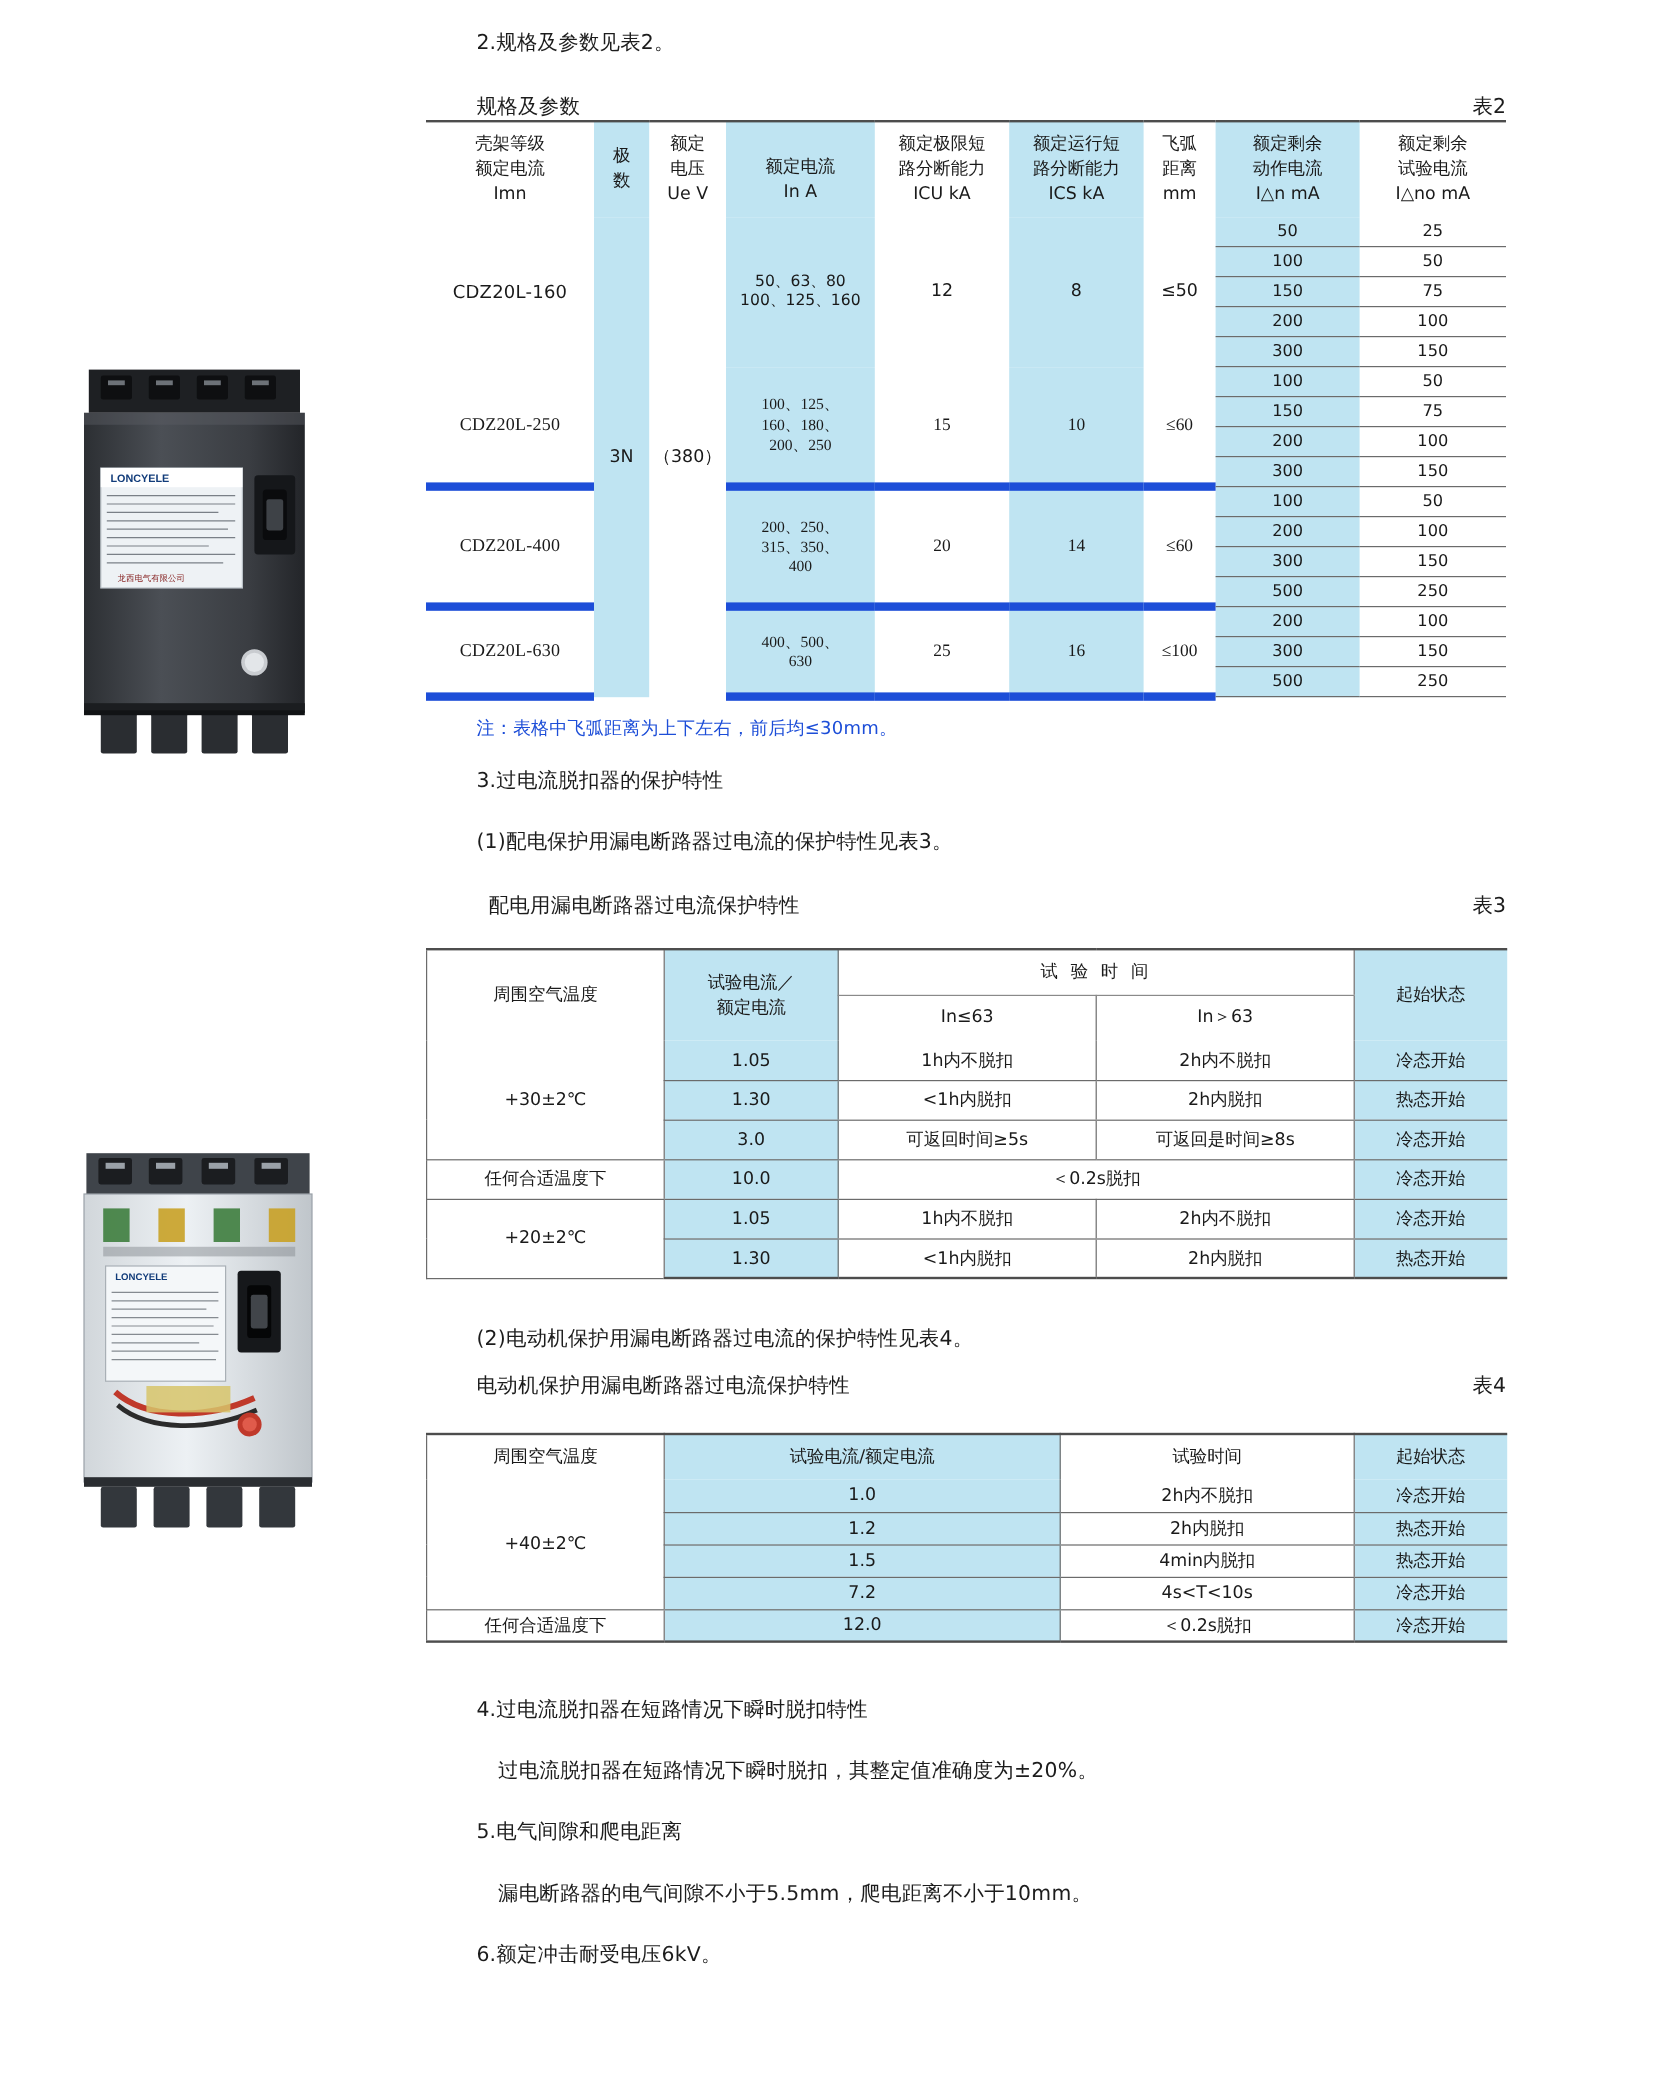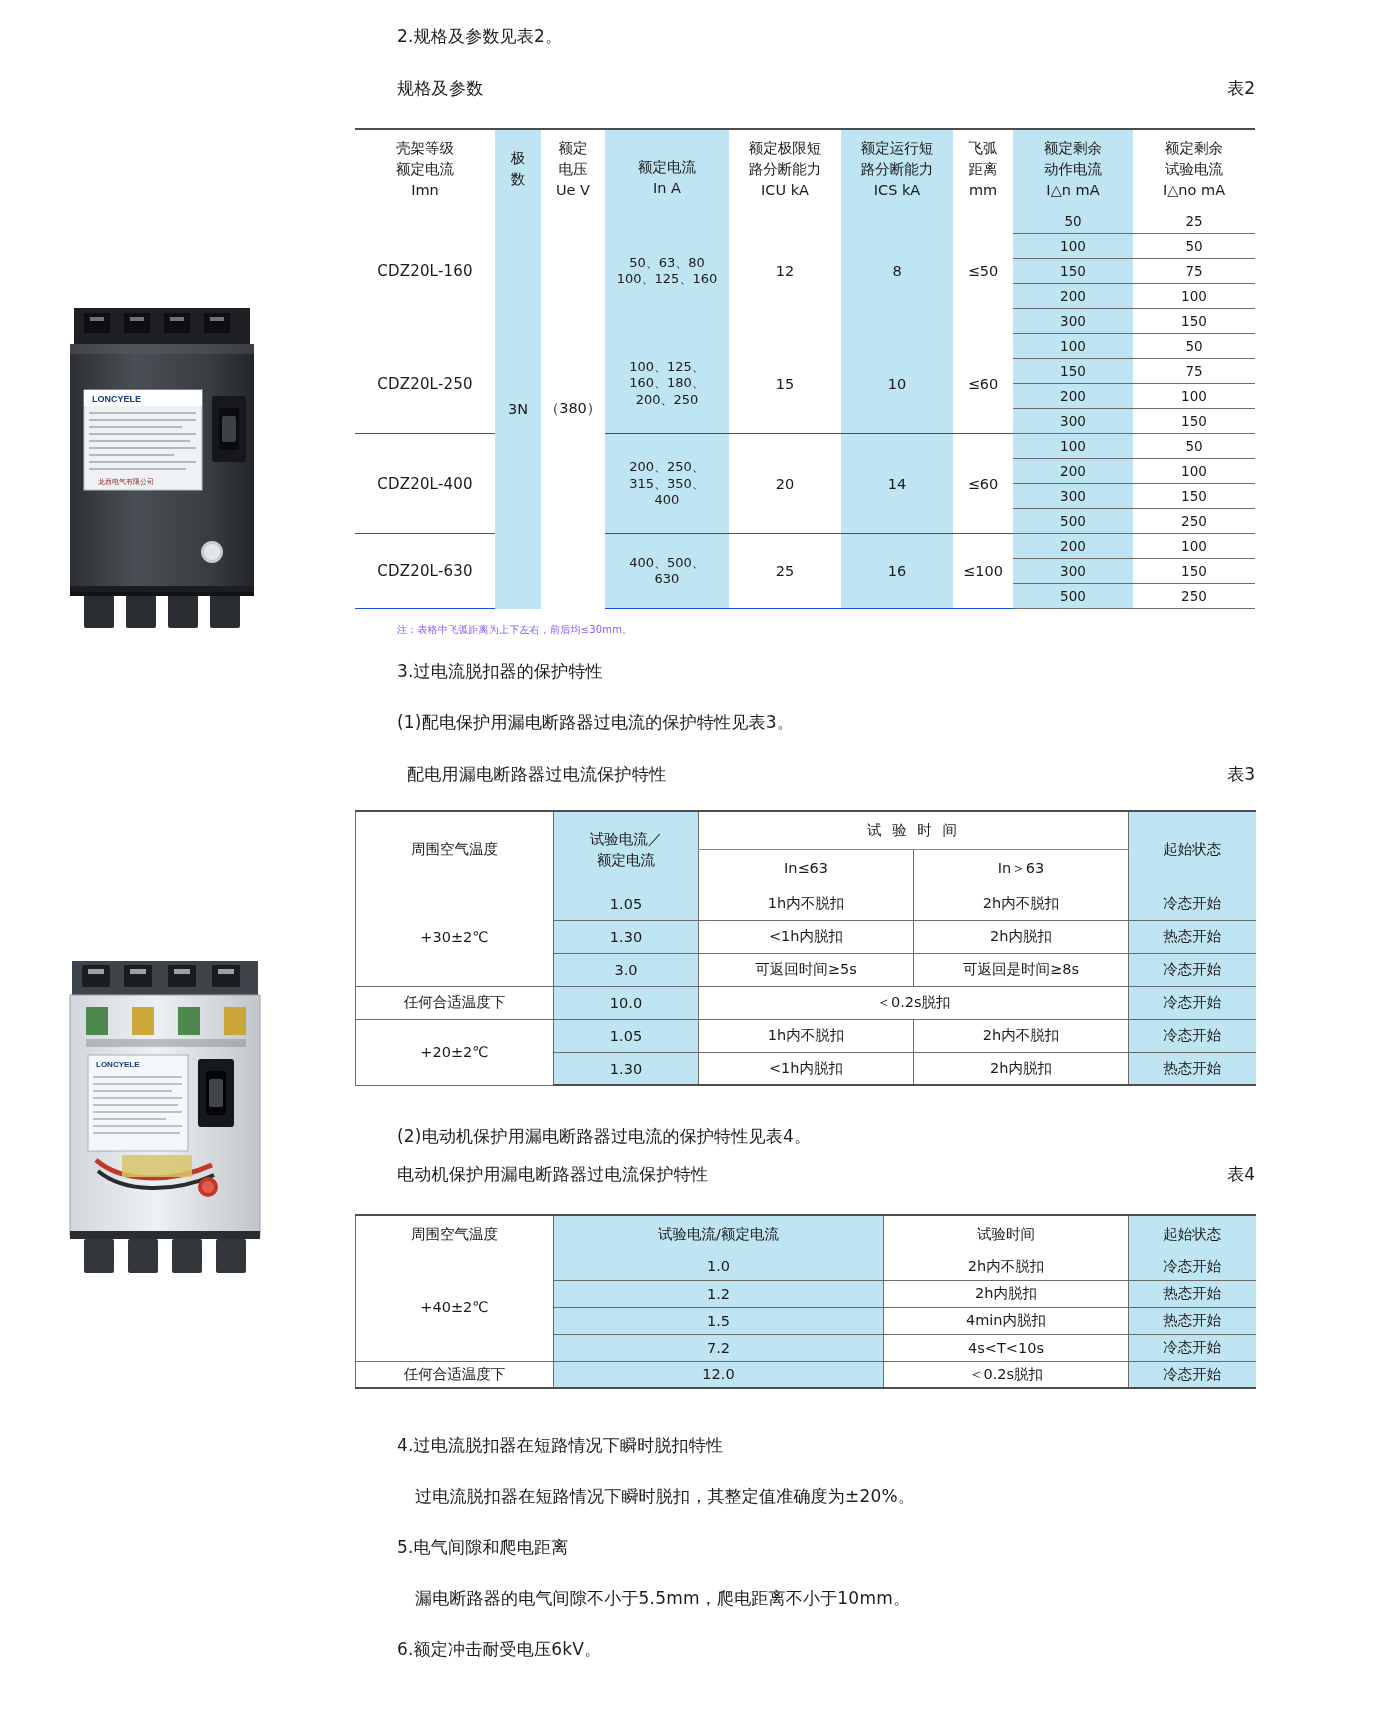--- a/index.html
+++ b/index.html
@@ -70,34 +70,34 @@
     font-size: 14.5px;
     padding: 8px 3px;
   }
 
   
   #table2 { table-layout: fixed; }
   #table2 td { height: 21px; font-size: 14.5px; }
   #table2 .model { font-size: 15px; letter-spacing: .2px; }
   #table2 .multiline { line-height: 1.28; font-size: 13px; }
   #table2 .subrow { font-size: 13.5px; height: 25px; }
-  #table2 .sep { border-bottom: 1px solid #1d4ed8; }
+  #table2 .sep { border-bottom: 7px solid #1d4ed8; font-family: Liberation Serif, serif; }
 
   
   #table3 { table-layout: fixed; }
   #table3 td { height: 33px; font-size: 14.5px; }
 
   
   #table4 { table-layout: fixed; }
   #table4 td { height: 27px; font-size: 14.5px; }
 
   .note {
-    font-size: 10px;
+    font-size: 15px;
     padding-left: 42px;
-    color: #8b5cf6;
+    color: #1d4ed8;
     letter-spacing: .2px;
   }
 
   
   .photo { position: absolute; }
 
   
   #photo-top { left: 62px; top: 300px; width: 200px; height: 340px; }
   #photo-bottom { left: 62px; top: 955px; width: 205px; height: 330px; }
 </style>
@@ -238,21 +238,21 @@
 
   <div class="content">
 
     <div class="para" style="margin-top:22px;padding-left:42px;">2.规格及参数见表2。</div>
 
     <div class="cap-row" style="margin-top:26px;">
       <span class="cap-title">规格及参数</span>
       <span class="cap-num">表2</span>
     </div>
 
-    <table id="table2" style="margin-top:28px;">
+    <table id="table2" style="">
       <colgroup>
         <col style="width:140px">
           <col style="width:46px">
           <col style="width:64px">
         <col style="width:124px">
           <col style="width:112px">
           <col style="width:112px">
         <col style="width:60px">
           <col style="width:120px">
           <col style="width:122px">

